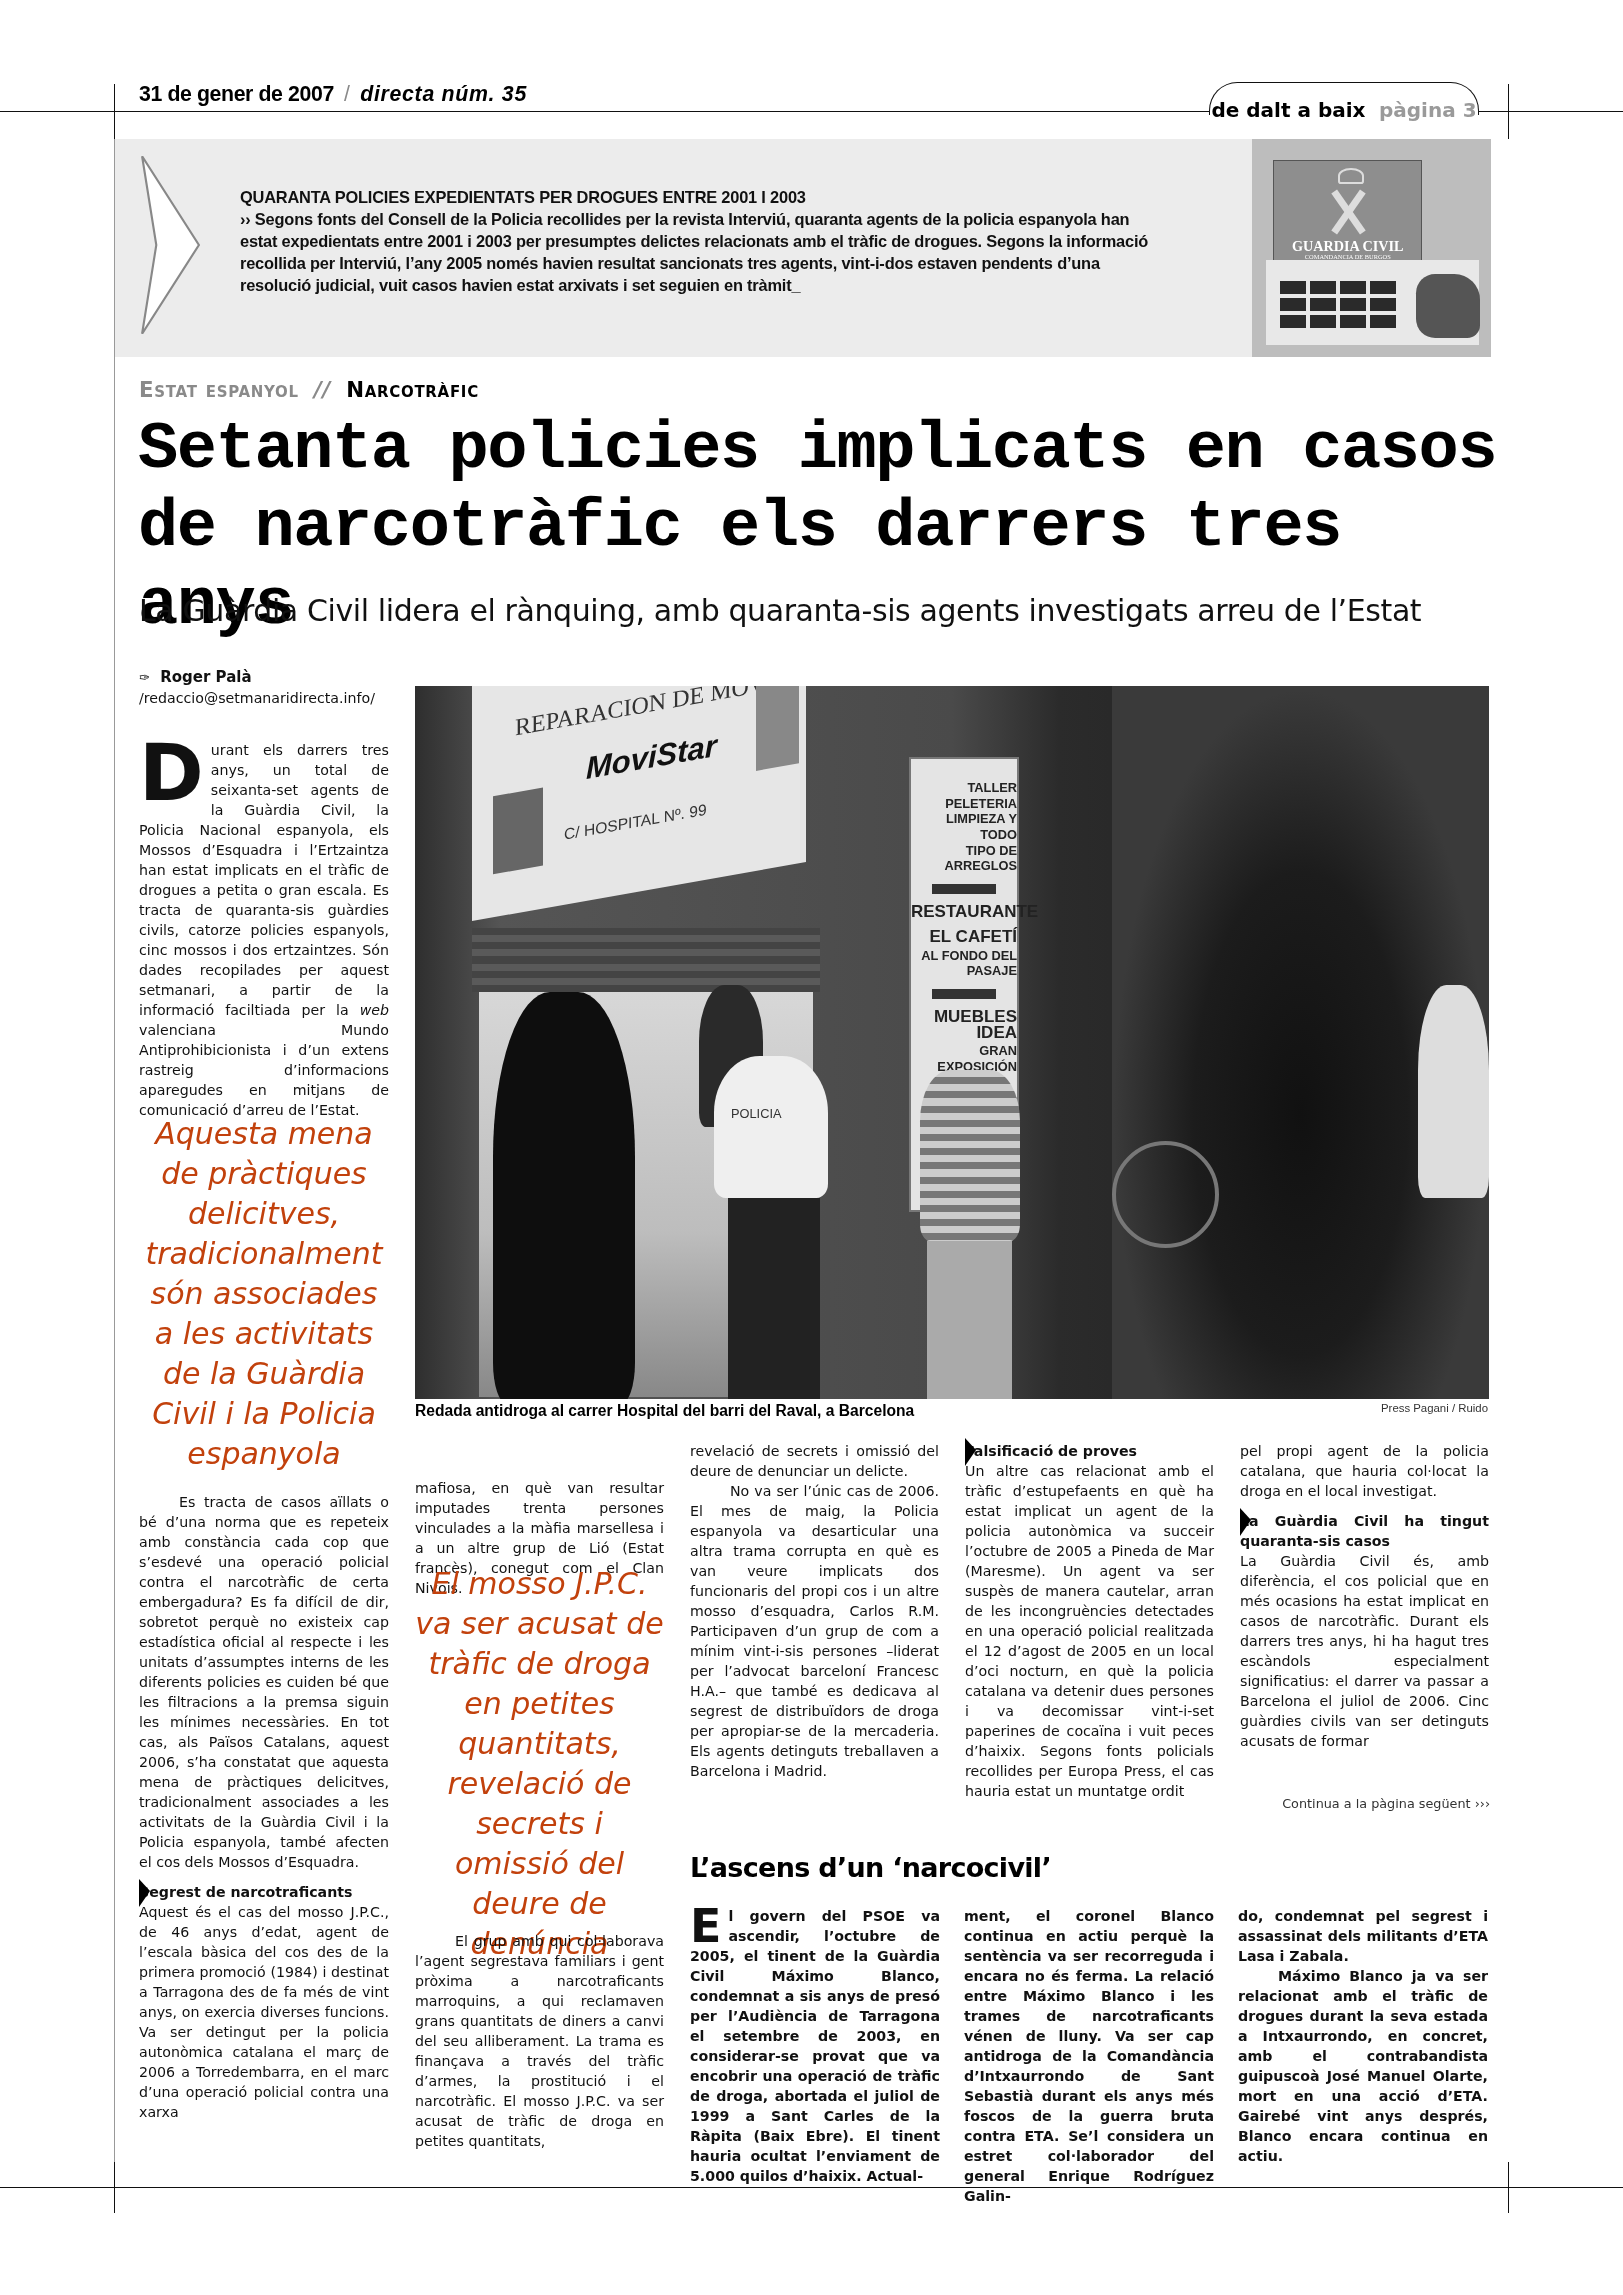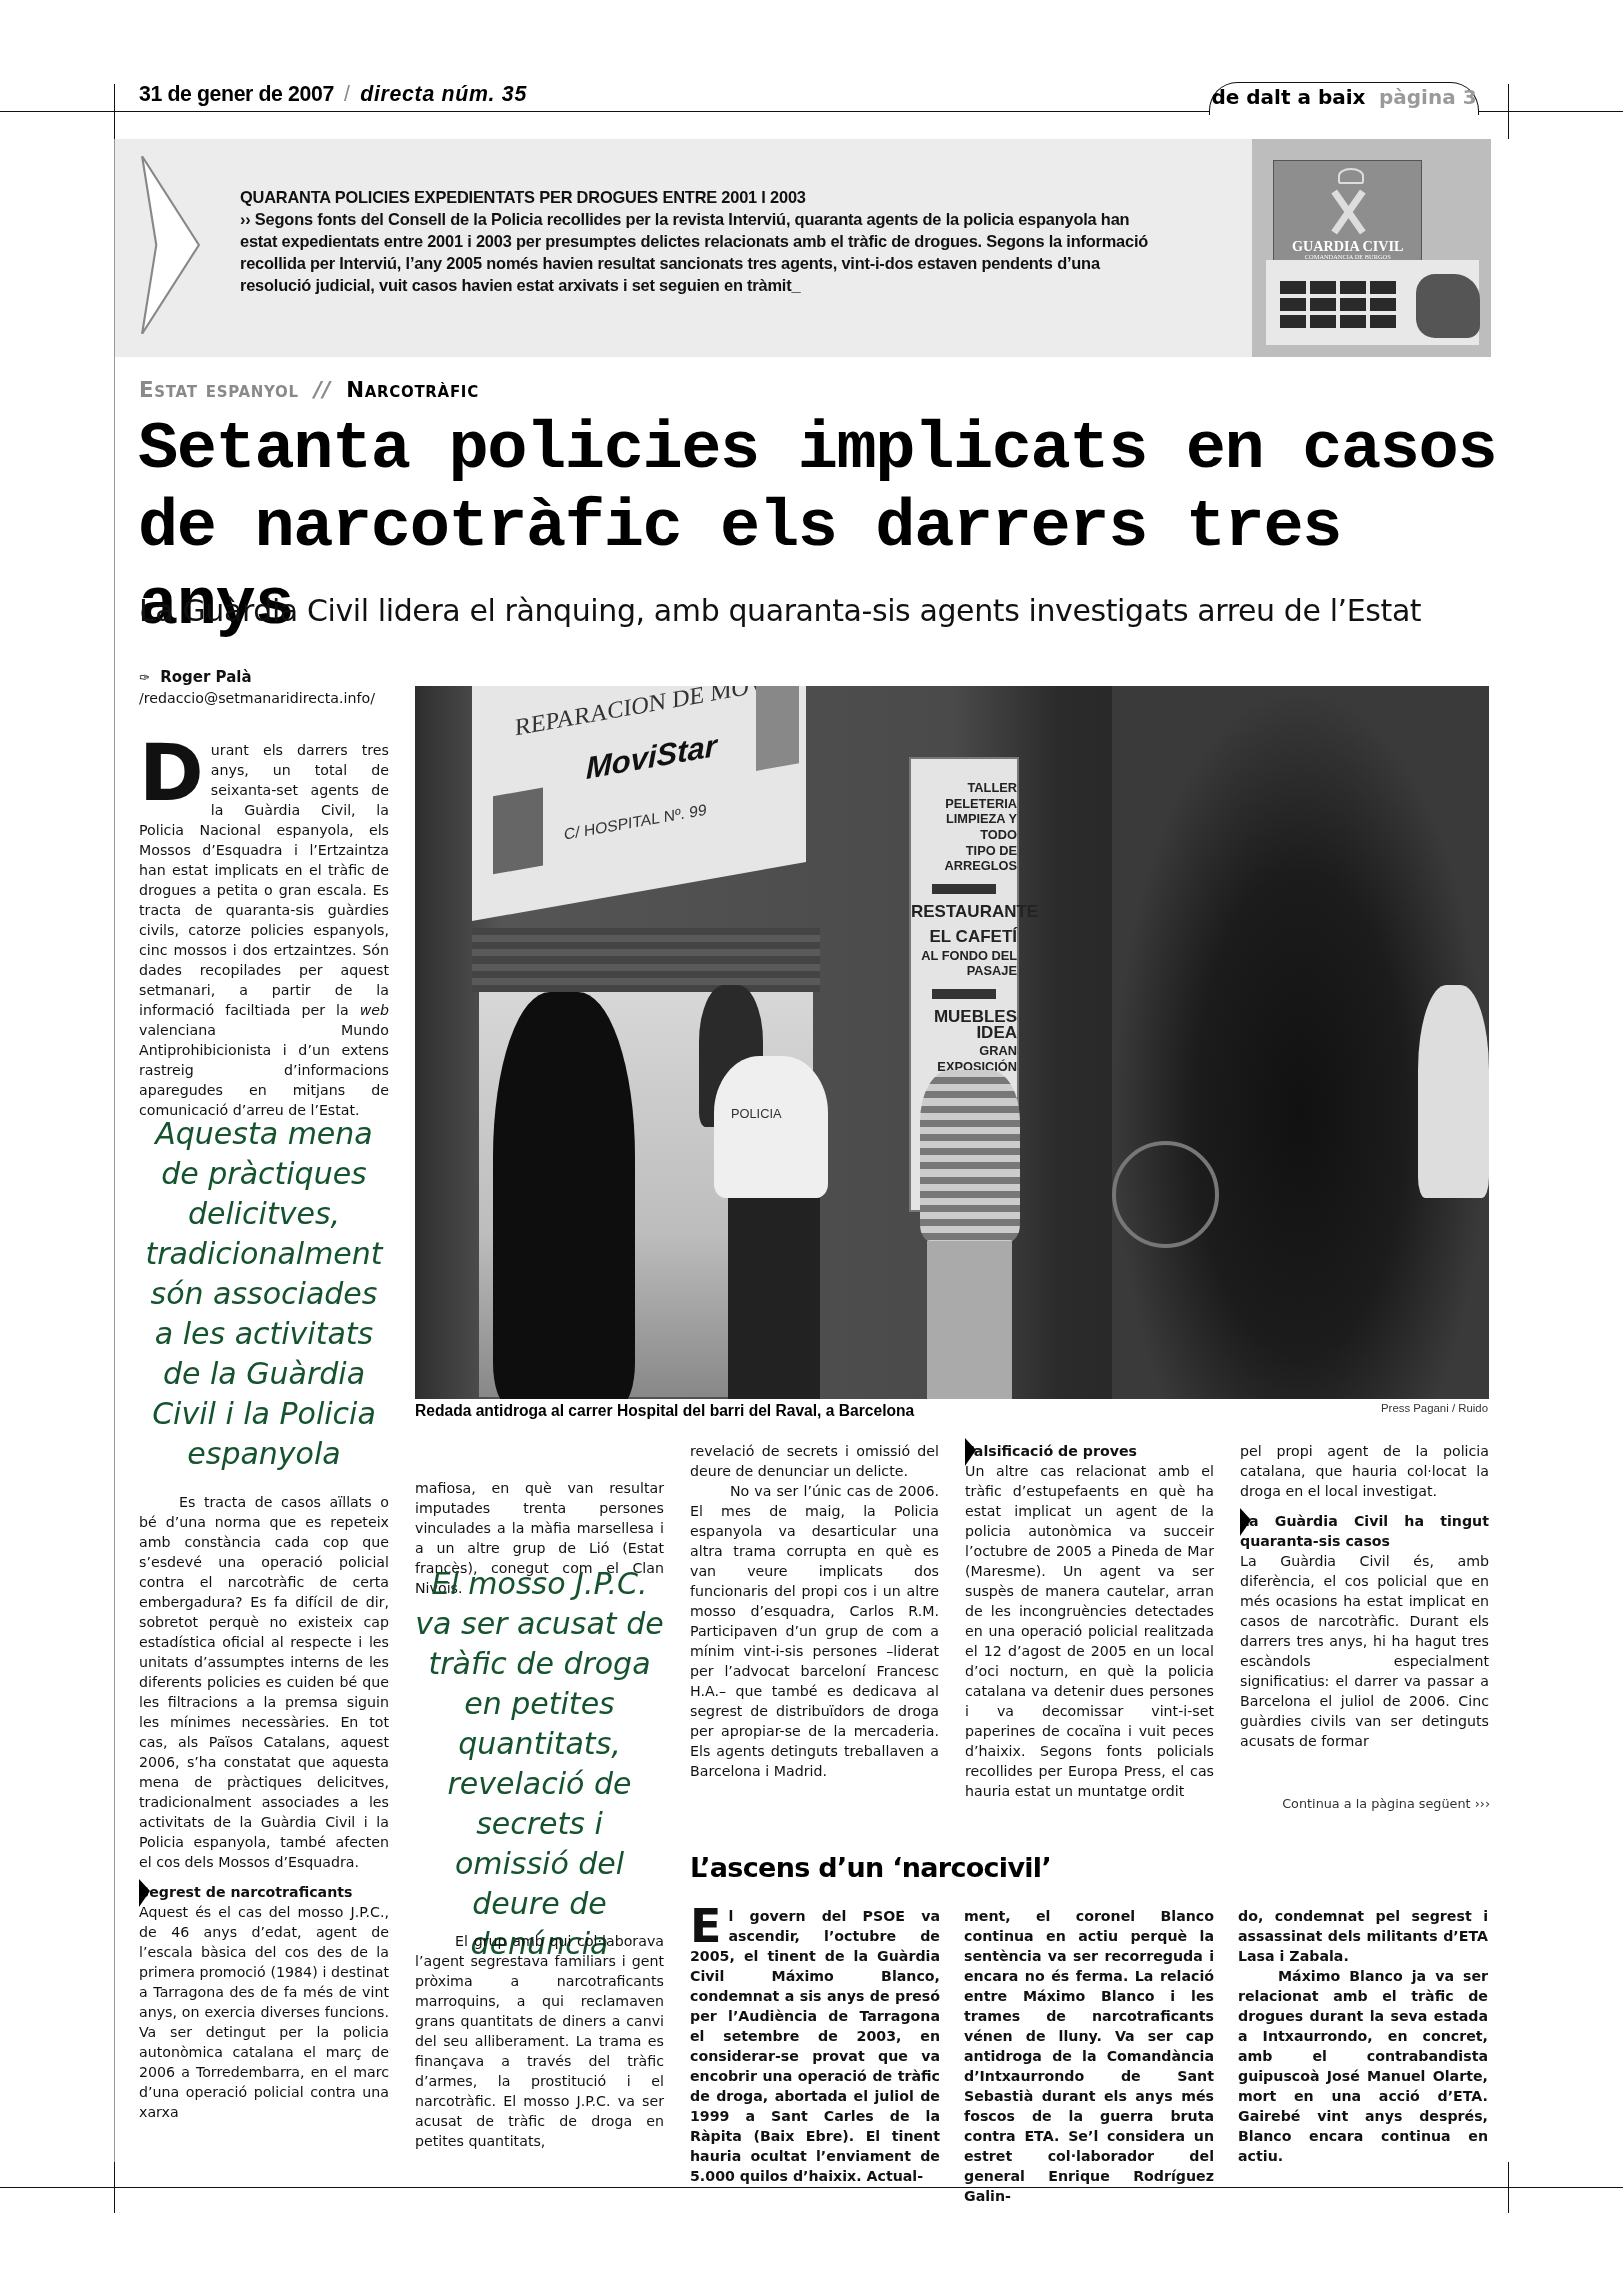--- a/index.html
+++ b/index.html
@@ -8,21 +8,21 @@
 
   
   .hline { position: absolute; height: 1.4px; background: #111; }
   .vline { position: absolute; width: 1.4px; background: #111; }
 
   
   .hdr-left { position: absolute; left: 139px; top: 82px; font-family: "Liberation Sans", sans-serif; font-size: 21.3px; white-space: nowrap; }
   .hdr-date { color: #000000; font-weight: bold; letter-spacing: -0.4px; }
   .hdr-slash { color: #8a8a8a; margin: 0 4.3px; }
   .hdr-issue { color: #000; font-weight: 900; font-style: italic; letter-spacing: 0.7px; }
-  .hdr-tab { position: absolute; left: 1209px; top: 82px; width: 270px; height: 33px; border: 1.4px solid #111; border-bottom: none; border-radius: 28.4px 28.4px 0 0; text-align: center; font-family: "DejaVu Sans", sans-serif; font-size: 20px; padding-top: 2px; background: #fff; }
+  .hdr-tab { position: absolute; left: 1209px; top: 82px; width: 270px; height: 33px; border: 1.4px solid #111; border-bottom: none; border-radius: 28.4px 28.4px 0 0; text-align: center; font-family: "DejaVu Sans", sans-serif; font-size: 20px; padding-top: 15px; background: #fff; }
   .hdr-section { font-weight: bold; color: #000; }
   .hdr-page { font-weight: bold; color: #9a9a9a; margin-left: 7.1px; }
 
   
   .topbox { position: absolute; left: 115px; top: 139px; width: 1375px; height: 218px; background: #ececec; }
   .topbox-arrow { position: absolute; left: 135px; top: 156px; width: 71px; height: 178px; }
   .topbox-text { position: absolute; left: 240px; top: 186px; width: 917px; font-family: "Liberation Sans", sans-serif; font-weight: bold; font-size: 16.4px; line-height: 22px; letter-spacing: -0.2px; color: #111; }
   .topbox-text .kicker { display: block; }
   .topbox-photo { position: absolute; left: 1252px; top: 139px; width: 239px; height: 218px; background: #bdbdbd; overflow: hidden; }
   .topbox-photo .sign { position: absolute; left: 21.3px; top: 21.3px; width: 149px; height: 107px; background: #8e8e8e; border: 1.4px solid #555; }
@@ -54,21 +54,21 @@
 
   
   .col { position: absolute; font-family: "DejaVu Sans", sans-serif; font-size: 14.2px; line-height: 20px; text-align: justify; color: #111; hyphens: manual; }
   .col p { margin: 0; }
   .col p.indent { text-indent: 40px; }
   .dropcap { float: left; font-weight: 900; font-size: 78px; line-height: 61px; margin: 2.8px 7.1px 0 0; font-family: "DejaVu Sans", sans-serif; }
   .subhd { font-weight: bold; margin-top: 10px; position: relative; }
   .subhd .tri { position: absolute; left: 0; top: -4.3px; width: 0; height: 0; border-top: 14.2px solid transparent; border-bottom: 14.2px solid transparent; border-left: 11.4px solid #000; transform: skewY(-10deg); }
   .col em { font-style: italic; }
 
-  .pullquote { position: absolute; font-family: "DejaVu Sans", sans-serif; font-style: italic; color: #14532d; text-align: center; font-size: 30px; line-height: 40px; }
+  .pullquote { position: absolute; font-family: "DejaVu Sans", sans-serif; font-style: italic; color: #c2410c; text-align: center; font-size: 30px; line-height: 40px; }
 
   
   .photo { position: absolute; left: 415px; top: 686px; width: 1074px; height: 713px; background: #3a3a3a; overflow: hidden; }
   .ph-wall { position: absolute; left: 0; top: 0; width: 100%; height: 100%; background: linear-gradient(90deg, #2e2e2e 0%, #555 8%, #4a4a4a 50%, #2b2b2b 60%, #1a1a1a 100%); }
   .ph-shopsign { position: absolute; left: 57px; top: 0; width: 334px; height: 235px; background: #e6e6e6; transform: skewY(-10deg); transform-origin: left top; }
   .ph-shopsign .t1 { position: absolute; left: 43px; top: 36px; font-family: "Liberation Serif", serif; font-size: 24px; color: #333; white-space: nowrap; }
   .ph-shopsign .t2 { position: absolute; left: 114px; top: 85px; font-family: "Liberation Sans", sans-serif; font-weight: bold; font-style: italic; font-size: 31px; color: #111; }
   .ph-shopsign .t3 { position: absolute; left: 92px; top: 156px; font-family: "Liberation Sans", sans-serif; font-size: 15.6px; color: #333; }
   .ph-shopsign .logo1 { position: absolute; left: 21.3px; top: 114px; width: 50px; height: 78px; background: #666; }
   .ph-shopsign .logo2 { position: absolute; left: 284px; top: 43px; width: 43px; height: 92px; background: #888; }

